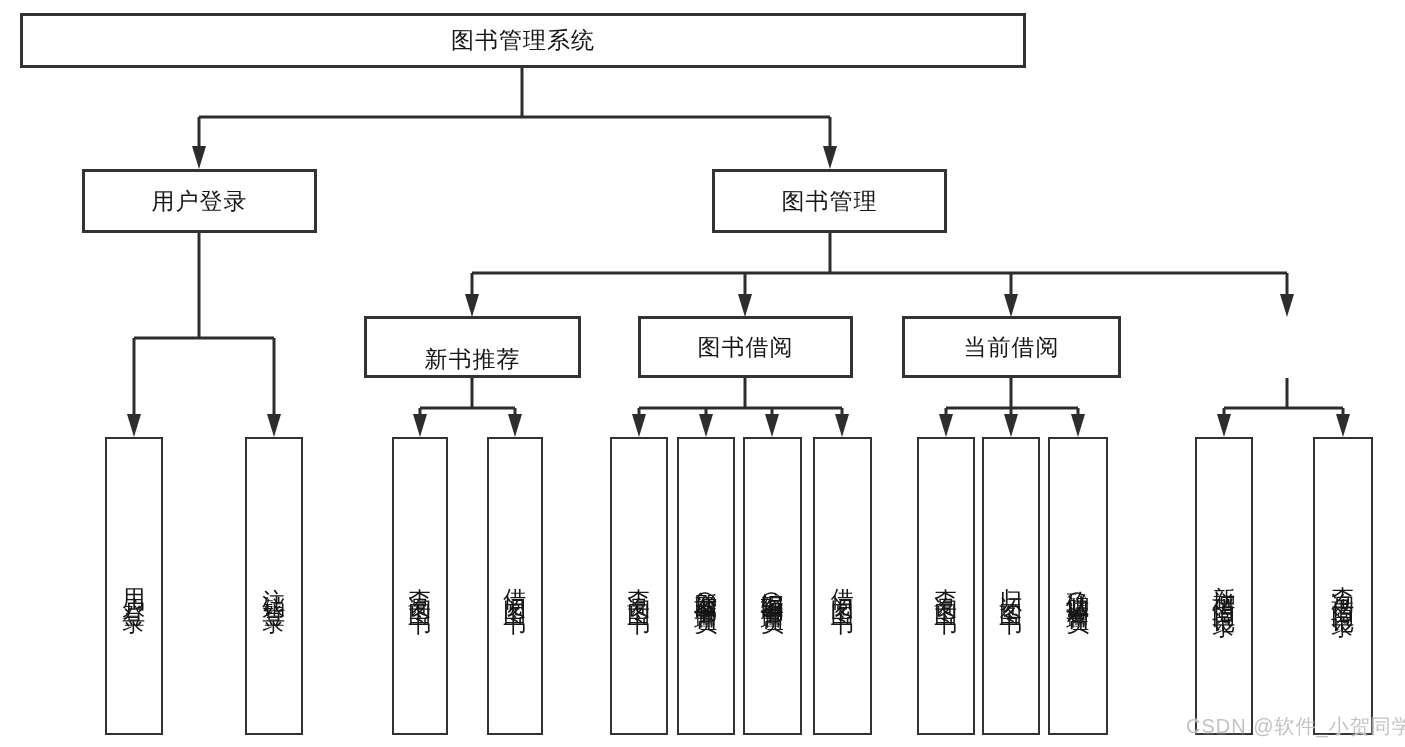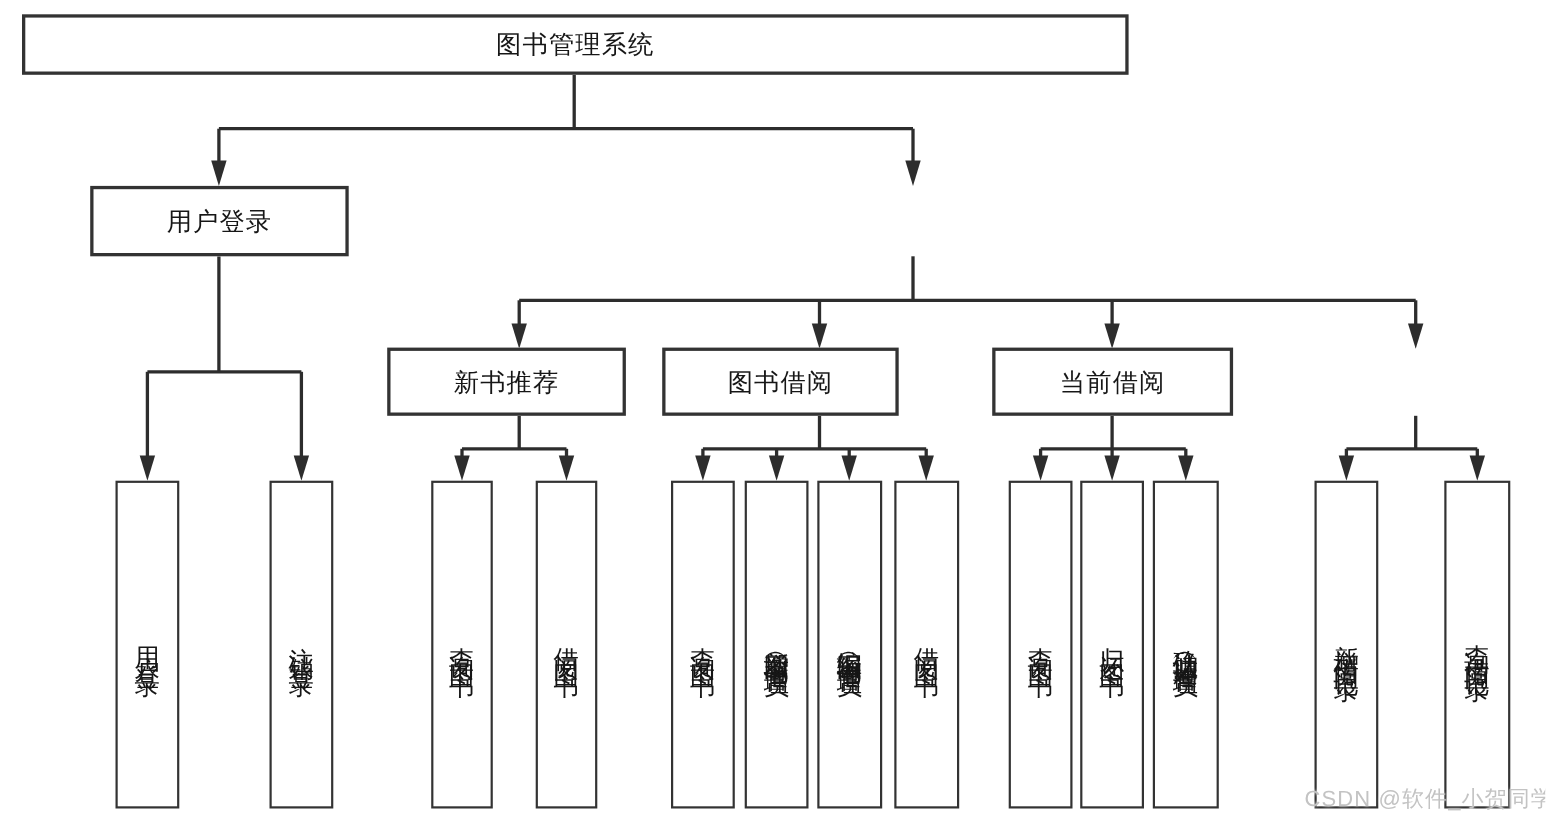--- a/index.html
+++ b/index.html
@@ -118,25 +118,28 @@
     </g>
   </svg>
 
   <div class="box" style="left:20px;top:13px;width:1006px;height:55px;">
     <span>图书管理系统</span>
   </div>
 
   <div class="box" style="left:82px;top:169px;width:235px;height:64px;">
     <span>用户登录</span>
   </div>
+  <div class="box" style="left:712px;top:169px;width:235px;height:64px;">
+    <span>图书管理</span>
+  </div>
 
-  <div class="box" style="left:352px;top:316px;width:217px;height:62px;">
+  <div class="box" style="left:364px;top:316px;width:217px;height:62px;align-items:flex-end;">
     <span>新书推荐</span>
   </div>
-  <div class="box" style="left:602px;top:316px;width:215px;height:62px;">
+  <div class="box" style="left:638px;top:316px;width:215px;height:62px;">
     <span>图书借阅</span>
   </div>
   <div class="box" style="left:902px;top:316px;width:219px;height:62px;text-align:center;">
     <span>当前借阅</span>
   </div>
 
   <div class="box leaf" style="left:105px;top:437px;width:58px;height:298px;">
     <span class="vtext">用户登录</span>
   </div>
   <div class="box leaf" style="left:245px;top:437px;width:58px;height:298px;">

